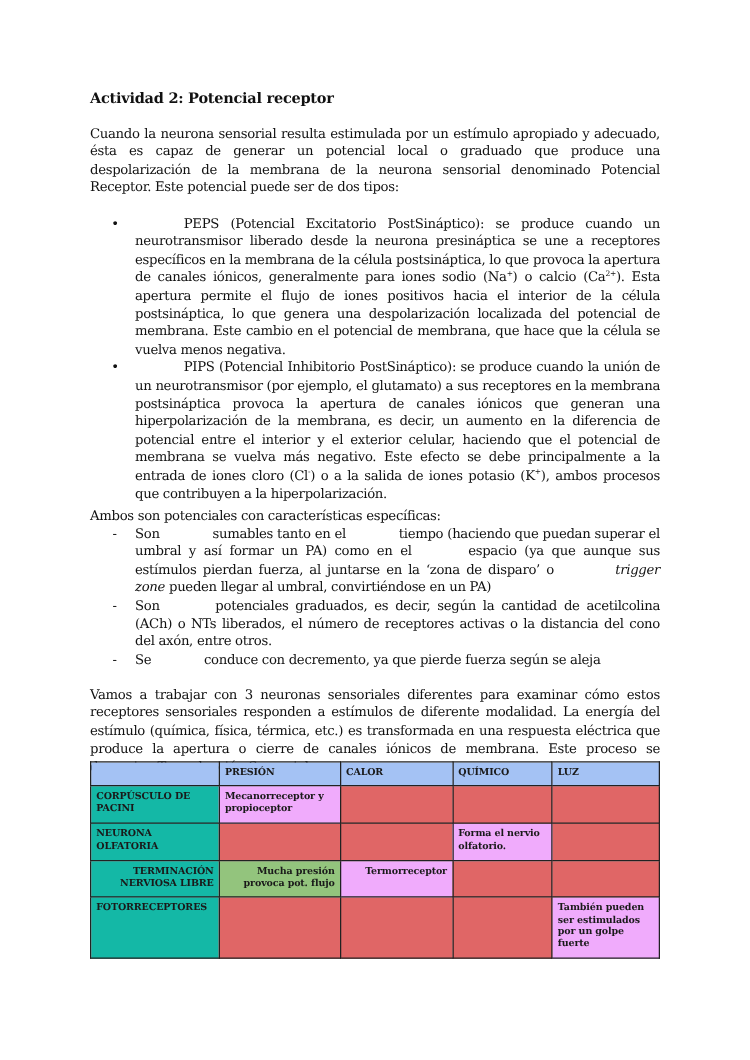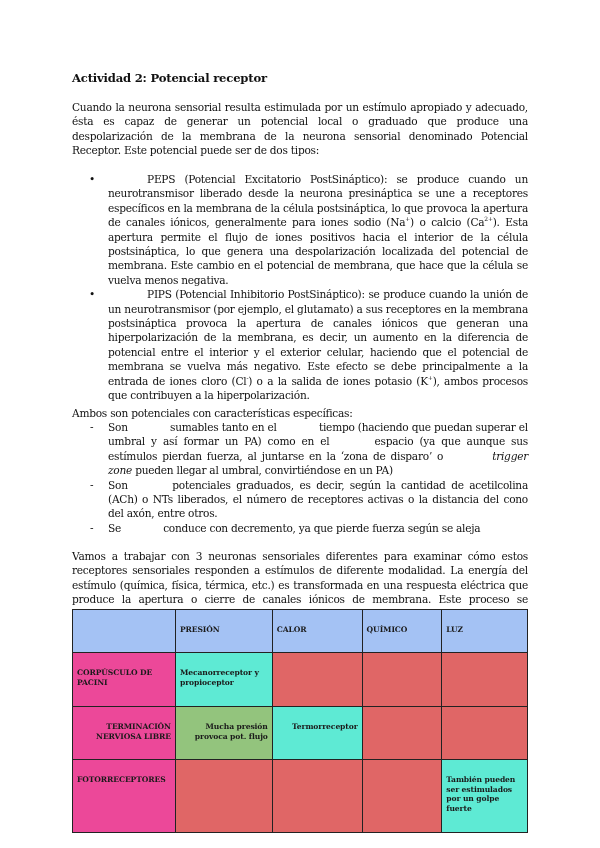--- a/index.html
+++ b/index.html
@@ -13,25 +13,25 @@
   .bullets li { position: relative; padding-left: 36px; }
   .bullets li .dot { position: absolute; left: 17px; top: 0; }
   .bullets li + li { margin-top: 0; }
   .amb { position: absolute; top: 406px; left: 0; width: 456px; }
   .dashes { position: absolute; top: 420px; left: 0; width: 456px; margin: 0; padding: 0; list-style: none; }
   .dashes li { position: relative; padding-left: 36px; }
   .dashes li .dash { position: absolute; left: 18px; top: 0; }
   .vamos { position: absolute; top: 549px; left: 0; width: 456px; }
   table.tbl { position: absolute; top: 609px; left: 0; width: 456px; border-collapse: collapse;
               font-family: "DejaVu Serif", "Liberation Serif", serif; font-size: 7.6px; font-weight: bold; color: #1a1a1a; }
-  .tbl td, .tbl th { border: 1.2px solid #222; padding: 15px 4px; vertical-align: top; text-align: left; line-height: 9.6px; letter-spacing: -0.1px; }
+  .tbl td, .tbl th { border: 1.2px solid #222; padding: 3px 4px; vertical-align: top; text-align: left; line-height: 9.6px; letter-spacing: -0.1px; }
   .tbl th { background: #a4c2f4; height: 12px; font-weight: bold; }
-  .tbl td.rowhead { background: #ec4899; }
+  .tbl td.rowhead { background: #14b8a6; }
   .tbl td.red { background: #e06666; }
-  .tbl td.green { background: #5eead4; }
+  .tbl td.green { background: #f0abfc; }
   .tbl td.lightgreen { background: #93c47d; }
   .tbl tr.r1 td { height: 23px; }
   .tbl tr.r2 td { height: 23px; }
   .tbl tr.r3 td { height: 22px; text-align: right; }
   .tbl tr.r4 td { height: 42px; }
   b { font-weight: normal; margin-left: 39px; }
   i { font-style: italic; margin-left: 44px; }
   sup { font-size: 6px; line-height: 0; }
 </style>
 </head>
@@ -91,20 +91,27 @@
       </tr>
     </thead>
     <tbody>
       <tr class="r1">
         <td class="rowhead">CORPÚSCULO DE PACINI</td>
         <td class="green">Mecanorreceptor y propioceptor</td>
         <td class="red"></td>
         <td class="red"></td>
         <td class="red"></td>
       </tr>
+      <tr class="r2">
+        <td class="rowhead">NEURONA OLFATORIA</td>
+        <td class="red"></td>
+        <td class="red"></td>
+        <td class="green">Forma el nervio olfatorio.</td>
+        <td class="red"></td>
+      </tr>
       <tr class="r3">
         <td class="rowhead">TERMINACIÓN NERVIOSA LIBRE</td>
         <td class="lightgreen">Mucha presión provoca pot. flujo</td>
         <td class="green">Termorreceptor</td>
         <td class="red"></td>
         <td class="red"></td>
       </tr>
       <tr class="r4">
         <td class="rowhead">FOTORRECEPTORES</td>
         <td class="red"></td>

